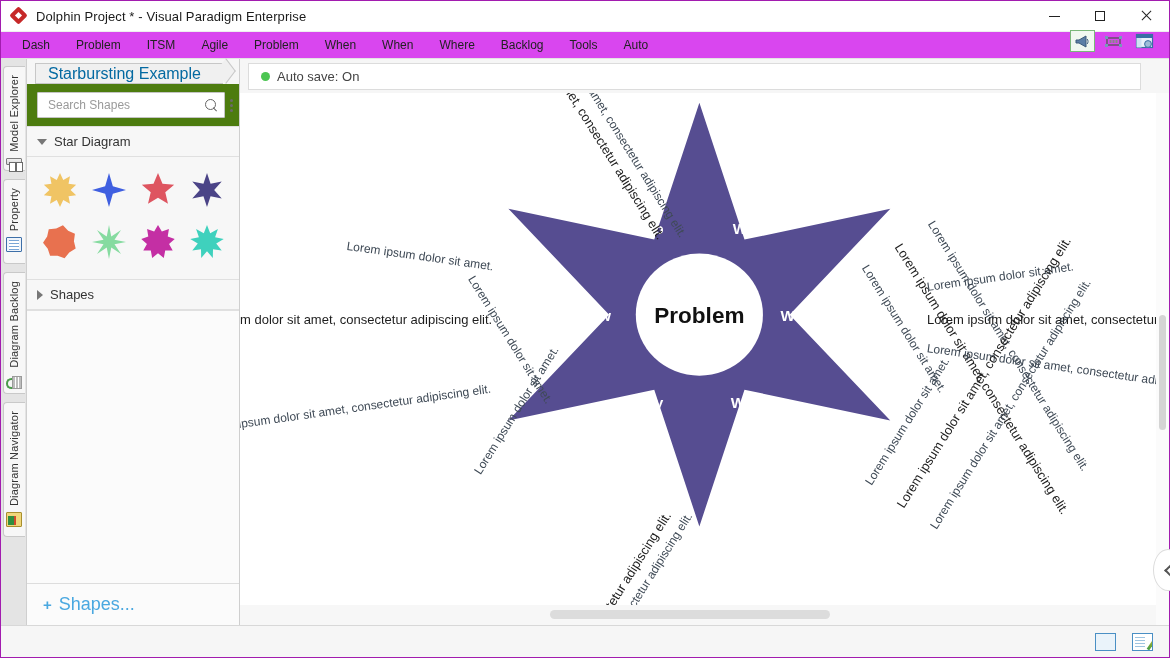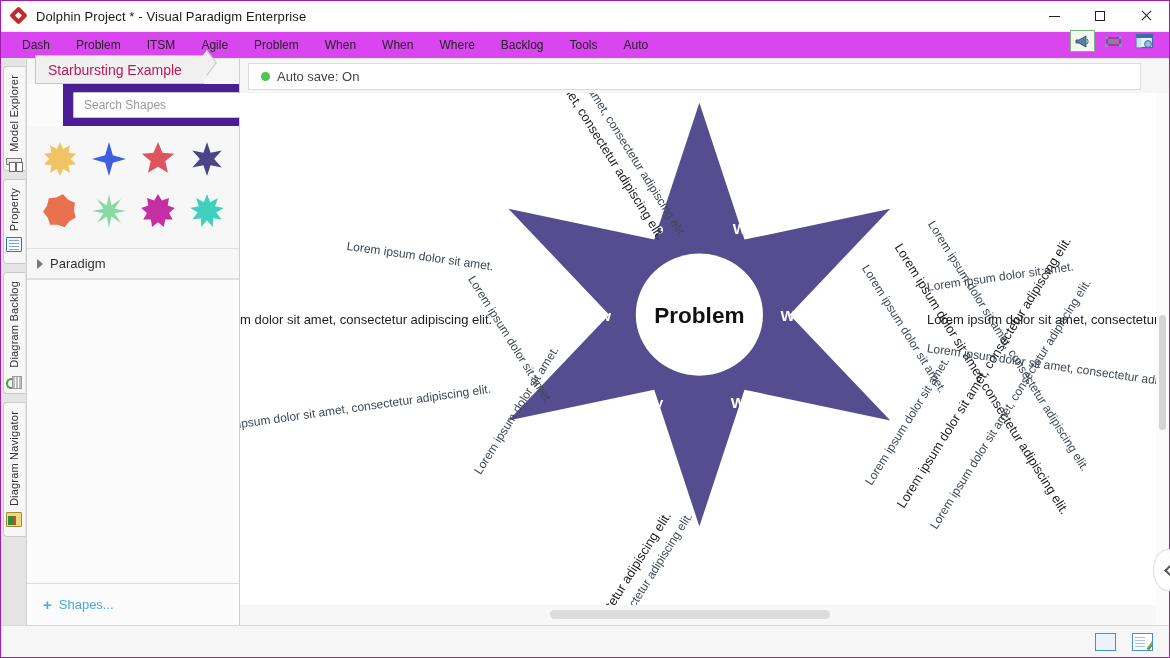--- a/index.html
+++ b/index.html
@@ -90,31 +90,31 @@
   .vi-nav:after{ content:""; position:absolute; left:1px; top:3px; width:6px; height:9px;
     background:#2f8f3f; border-right:2px solid #d04a2a; }
 
   
   .leftpanel {
     width:213px; flex:0 0 213px; background:#fbfbfb;
     border-right:1px solid #cfcfcf; display:flex; flex-direction:column; min-height:0;
   }
   .tabstrip { height:25px; display:flex; align-items:flex-end; padding-left:8px; background:#f6f6f6; }
   .doctab {
-    position:relative; height:29px; padding:0 22px 0 12px; display:flex; align-items:center;
+    position:relative; height:21px; padding:0 22px 0 12px; display:flex; align-items:center;
     background:#f0f0f0; border:1px solid #c7c7c7; border-right:none;
-    font-size:14px; color:#be185d; white-space:nowrap; cursor:default;
+    font-size:16px; color:#0369a1; white-space:nowrap; cursor:default;
   }
   .doctab:after{
     content:""; position:absolute; right:-11px; top:-1px; width:15px; height:15px;
     background:#f0f0f0; border-top:1px solid #c7c7c7; border-right:1px solid #c7c7c7;
     transform:rotate(45deg) skew(8deg,8deg); transform-origin:center;
   }
   .searchrow {
-    display:flex; align-items:center; padding:8px 6px 8px 10px; background:#4c1d95;margin-left:36px;
+    display:flex; align-items:center; padding:8px 6px 8px 10px; background:#4d7c0f;
   }
   .searchbox {
     flex:1 1 auto; height:26px; border:1px solid #c4c4c4; background:#fff;
     display:flex; align-items:center; padding:0 6px 0 8px; border-radius:1px;
   }
   .searchbox input {
     flex:1 1 auto; border:none; outline:none; font-size:12px; color:#333;
     font-family:"Liberation Sans", sans-serif; background:transparent; min-width:0;
   }
   .searchbox input::placeholder { color:#9a9a9a; }
@@ -139,21 +139,21 @@
     padding:10px 8px 14px 8px; background:#f7f7f7;
   }
   .shape-cell { height:46px; display:flex; align-items:center; justify-content:center; cursor:default; }
   .shape-cell svg { display:block; }
   .left-spacer { flex:1 1 auto; background:#fbfbfb; border-top:1px solid #e0e0e0;}
   .shapes-footer {
     height:42px; flex:0 0 42px; border-top:1px solid #ddd; background:#fbfbfb;
     display:flex; align-items:center; padding-left:16px; gap:7px; cursor:default;
   }
   .plus { color:#4aa8e0; font-size:15px; font-weight:bold; line-height:1; }
-  .shapes-link { color:#4aa8e0; font-size:13px; }
+  .shapes-link { color:#4aa8e0; font-size:18px; }
 
   
   .canvasarea { flex:1 1 auto; position:relative; min-width:0; background:#ffffff; display:flex; flex-direction:column; }
   .canvas-topbar { height:34px; flex:0 0 34px; background:#f6f6f6; position:relative; }
   .pill {
     position:absolute; top:4px; left:8px; height:27px; display:flex; align-items:center; gap:7px;
     background:#fff; border:1px solid #dcdcdc; padding:0 12px; font-size:13px; color:#444; cursor:default;
   }
   .dot { width:9px; height:9px; border-radius:50%; background:#4cc552; flex:0 0 9px; }
   .autosave { position:absolute; top:4px; right:28px; }
@@ -272,20 +272,24 @@
           <input type="text" placeholder="Search Shapes" style="">
           <span class="mag"></span>
         </div>
         <div class="kebab">
             <i></i>
             <i></i>
             <i></i>
           </div>
       </div>
 
+      <div class="section-head">
+        <span class="caret down"></span>
+        <span>Star Diagram</span>
+      </div>
 
       <div class="shape-grid">
         <div class="shape-cell">
             <svg width="40" height="40" viewBox="0 0 40 40">
               <polygon fill="#f0c464" points="20.00,3.00 23.26,9.98 29.99,6.25 28.53,13.80 36.17,14.75 30.54,20.00 36.17,25.25 28.53,26.20 29.99,33.75 23.26,30.02 20.00,37.00 16.74,30.02 10.01,33.75 11.47,26.20 3.83,25.25 9.46,20.00 3.83,14.75 11.47,13.80 10.01,6.25 16.74,9.98"></polygon>
             </svg>
           </div>
         <div class="shape-cell">
             <svg width="40" height="40" viewBox="0 0 40 40">
               <polygon fill="#3f5fe0" points="20.00,3.00 23.85,16.15 37.00,20.00 23.85,23.85 20.00,37.00 16.15,23.85 3.00,20.00 16.15,16.15"></polygon>
@@ -318,21 +322,21 @@
           </div>
         <div class="shape-cell">
             <svg width="40" height="40" viewBox="0 0 40 40">
               <polygon fill="#3fd1bd" points="20.00,3.00 23.20,11.21 30.93,6.98 28.10,15.32 36.74,17.05 29.21,21.62 34.72,28.50 26.01,27.16 25.81,35.97 20.00,29.35 14.19,35.97 13.99,27.16 5.28,28.50 10.79,21.62 3.26,17.05 11.90,15.33 9.07,6.98 16.80,11.21"></polygon>
             </svg>
           </div>
       </div>
 
       <div class="section-head">
         <span class="caret right"></span>
-        <span>Paradigm</span>
+        <span>Shapes</span>
       </div>
 
       <div class="left-spacer"></div>
 
       <div class="shapes-footer">
         <span class="plus">+</span>
         <span class="shapes-link">Shapes...</span>
       </div>
     </div>
 

